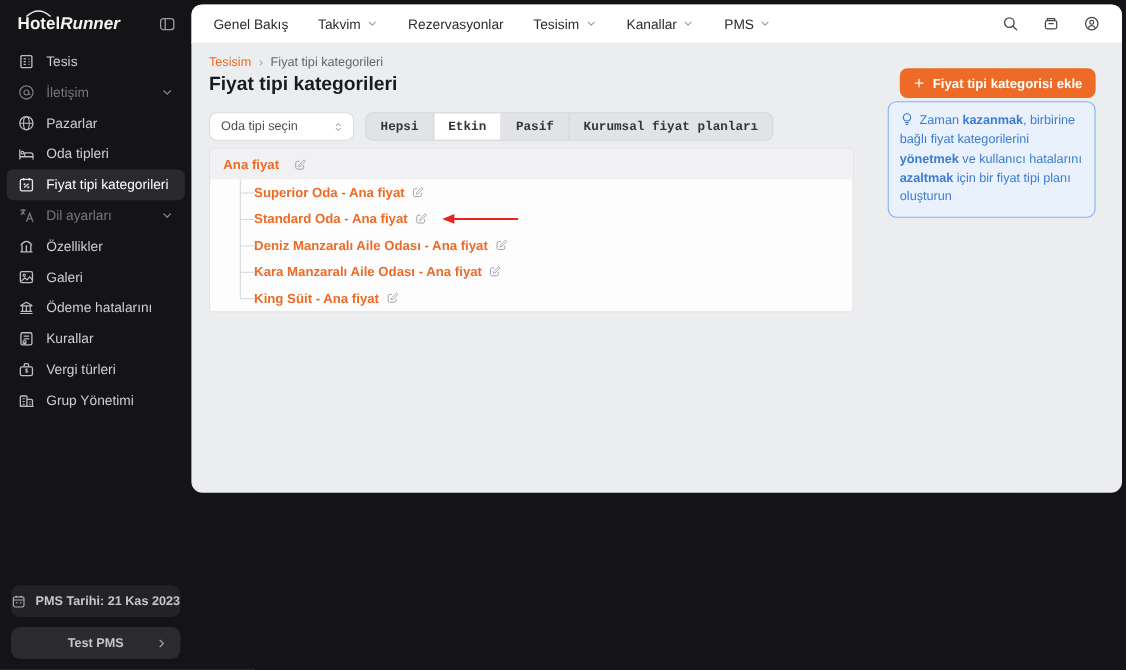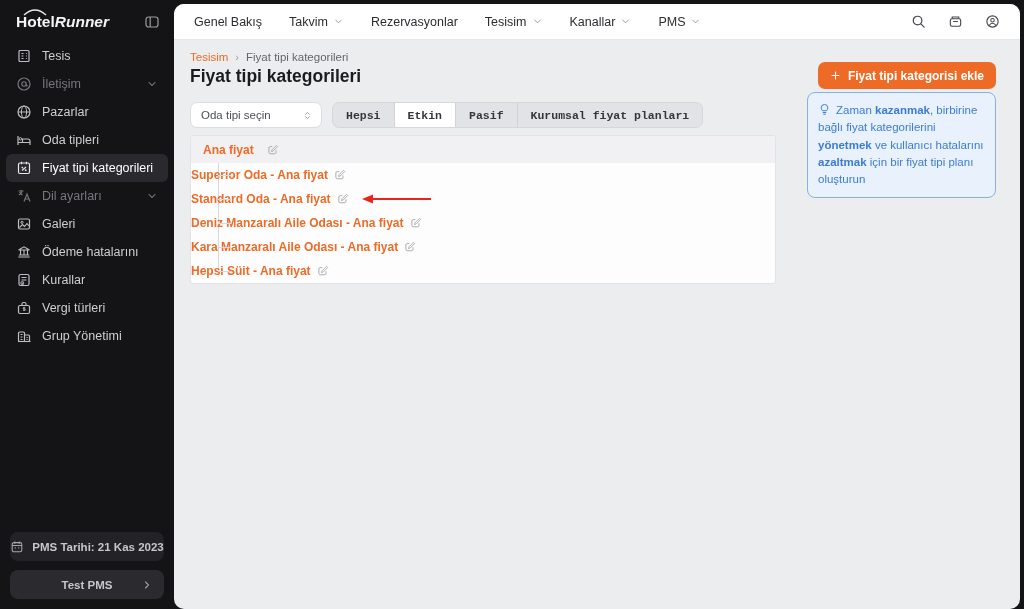--- a/index.html
+++ b/index.html
@@ -26,21 +26,21 @@
   .mi.dim, .mi.dim .ic{color:#76777b;}
   .mi.active{background:#2a2a2e;color:#ffffff;}
   .mi.active .ic{color:#e8e8ea;}
   .mi .chev{margin-left:auto;color:#85868a;display:flex;}
   .side-foot{position:absolute;left:10px;right:10px;bottom:10px;display:flex;flex-direction:column;gap:9px;}
   .pill{height:29px;background:#232327;border:none;border-radius:8px;color:#c6c7ca;font-size:11.5px;font-weight:700;display:flex;align-items:center;justify-content:center;gap:8px;cursor:pointer;font-family:inherit;position:relative;}
   .pill .ic{display:flex;color:#a7a8ab;}
   .pill.pill2{background:#2b2b2f;}
   .pill.pill2 .chev-r{position:absolute;right:11px;display:flex;color:#9c9da1;}
   
-  .panel{position:absolute;left:174px;top:4px;width:846px;height:605px;border-radius:10px;overflow:hidden;background:#ebedef;}
+  .panel{position:absolute;left:174px;top:4px;width:846px;height:444px;border-radius:10px;overflow:hidden;background:#ebedef;}
   .topnav{height:36px;background:#ffffff;border-bottom:1px solid #e6e7e9;display:flex;align-items:center;padding:0 20px;}
   .nav-items{display:flex;gap:27px;}
   .nav-item{display:flex;align-items:center;gap:5px;font-size:12.5px;color:#2b2d31;cursor:pointer;}
   .nav-item .chev{display:flex;color:#96979c;}
   .nav-icons{margin-left:auto;display:flex;gap:22px;align-items:center;color:#45474c;}
   .nav-icons .nico{display:flex;cursor:pointer;}
   
   .content{position:relative;height:564px;}
   .crumbs{position:absolute;left:16px;top:11px;display:flex;align-items:center;gap:7px;font-size:11.5px;}
   .crumbs .parent{color:var(--accent);cursor:pointer;}
@@ -55,21 +55,21 @@
   .segments{display:flex;height:26px;background:#e2e3e6;border:1px solid #d6d7da;border-radius:7px;overflow:hidden;}
   .seg{border:none;background:transparent;font-family:Liberation Mono, monospace;font-size:11.5px;font-weight:600;color:#34363b;padding:0 13px;display:flex;align-items:center;border-right:1px solid #d2d3d6;cursor:pointer;white-space:nowrap;}
   .seg:last-child{border-right:none;}
   .seg.active{background:#ffffff;}
   
   .tree-panel{position:absolute;left:16px;top:95px;width:586px;background:#fdfdfe;border:1px solid #e2e3e6;border-radius:3px;}
   .tree-head{height:27px;background:#f1f1f3;display:flex;align-items:center;gap:7px;padding:0 12px;}
   .tree-head .root-label{color:var(--accent);font-size:12px;font-weight:700;cursor:pointer;}
   .tree-body{position:relative;height:120px;}
   .vline{position:absolute;left:27px;top:0;height:108px;border-left:1px solid #d8d9dc;}
-  .trow{position:relative;height:24px;display:flex;align-items:center;}
+  .trow{position:relative;height:24px;display:flex;align-items:center;padding-left:40px;}
   .trow::before{content:"";position:absolute;left:27px;top:12px;width:13px;border-top:1px solid #d8d9dc;}
   .tlabel{color:var(--accent);font-size:12px;font-weight:600;cursor:pointer;white-space:nowrap;}
   .edit-ic{display:flex;color:#9fa1a6;margin-left:6px;cursor:pointer;}
   .arrow-anno{margin-left:12px;display:flex;color:var(--arrow-red);}
   
   .tip{position:absolute;right:24px;top:52px;width:189px;background:var(--tip-bg);border:1px solid var(--tip-border);border-radius:8px;padding:9px 10px;font-size:11.5px;line-height:1.5;color:var(--tip-text);}
   .tip .bulb{display:inline-flex;vertical-align:-2px;margin-right:5px;color:var(--tip-text);}
   .tip .b{font-weight:700;}
   svg{display:block;}
 </style>
@@ -260,20 +260,28 @@
           <svg width="16" height="16" viewBox="0 0 16 16">
             <use href="#ic-lang"></use>
           </svg>
         </span>
       <span class="lbl">Dil ayarları</span>
       <span class="chev">
           <svg width="12" height="12" viewBox="0 0 16 16">
             <use href="#ic-chev-down"></use>
           </svg>
         </span>
+    </div>
+    <div class="mi">
+      <span class="ic">
+          <svg width="16" height="16" viewBox="0 0 16 16">
+            <use href="#ic-features"></use>
+          </svg>
+        </span>
+      <span class="lbl">Özellikler</span>
     </div>
     <div class="mi">
       <span class="ic">
           <svg width="16" height="16" viewBox="0 0 16 16">
             <use href="#ic-gallery"></use>
           </svg>
         </span>
       <span class="lbl">Galeri</span>
     </div>
     <div class="mi">
@@ -469,21 +477,21 @@
         </div>
         <div class="trow">
           <span class="tlabel">Kara Manzaralı Aile Odası - Ana fiyat</span>
           <span class="edit-ic">
               <svg width="12" height="12" viewBox="0 0 16 16">
                 <use href="#ic-edit"></use>
               </svg>
             </span>
         </div>
         <div class="trow">
-          <span class="tlabel">Hepsi Süit - Ana fiyat</span>
+          <span class="tlabel">King Süit - Ana fiyat</span>
           <span class="edit-ic">
               <svg width="12" height="12" viewBox="0 0 16 16">
                 <use href="#ic-edit"></use>
               </svg>
             </span>
         </div>
       </div>
     </div>
 
     <aside class="tip">

